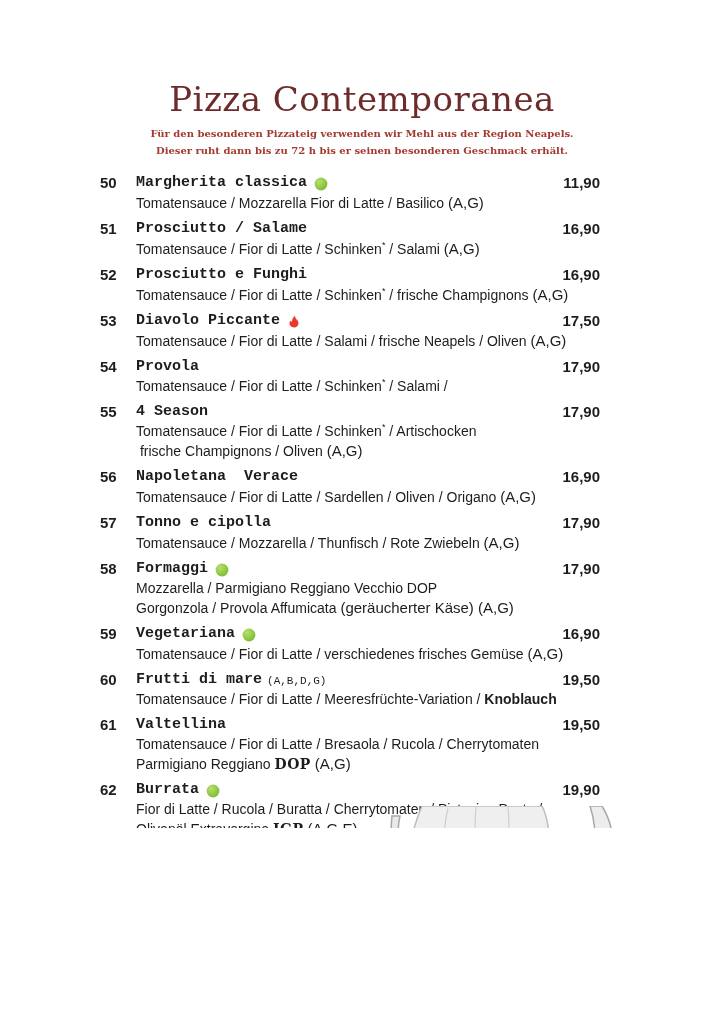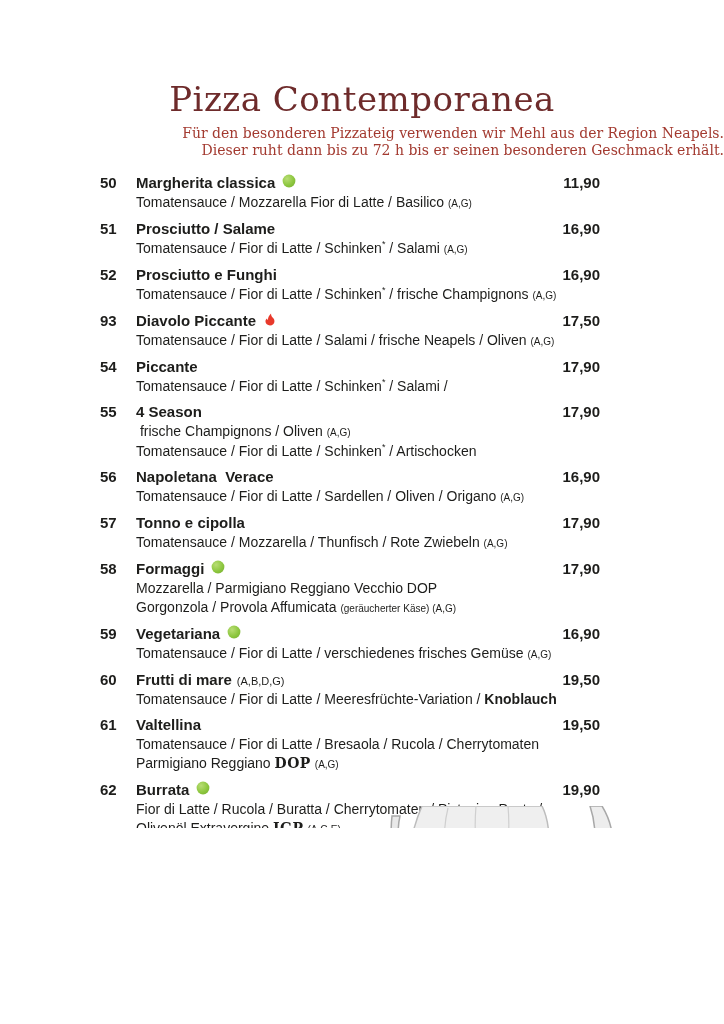--- a/index.html
+++ b/index.html
@@ -6,36 +6,36 @@
   .page{
     position:relative;width:724px;height:828px;margin:0 auto;background:#ffffff;
     overflow:hidden;font-family:"Liberation Sans",sans-serif;color:#1d1d1b;
   }
   .title{
     margin-top:0;padding-top:80px;text-align:center;
     font-family:"DejaVu Serif",serif;font-weight:500;font-size:34px;line-height:38px;
     color:#6e2b2b;letter-spacing:.5px;
   }
   .subtitle{
-    margin-top:7px;text-align:right;
-    font-family:"DejaVu Serif",serif;font-weight:400;font-size:14px;line-height:17px;
+    margin-top:7px;text-align:center;
+    font-family:"DejaVu Serif",serif;font-weight:700;font-size:10px;line-height:17px;
     color:#a33a30;
   }
   .menu{margin:14px 0 0 100px;width:500px;}
   .menu-item{margin-bottom:6px;}
   .head-row{display:flex;align-items:flex-start;line-height:20px;}
   .num{flex:0 0 36px;font-weight:700;font-size:15px;}
-  .nm-line{display:flex;align-items:flex-start;}
+  .nm-line{display:flex;align-items:center;font-family:Liberation Mono, monospace;}
   .nm{font-weight:700;font-size:15px;white-space:pre-wrap;}
   .nm-note{font-size:11px;font-weight:400;margin-left:5px;position:relative;top:1px;}
   .badge{display:inline-block;margin-left:7px;position:relative;top:1px;line-height:0;}
   .price{margin-left:auto;font-weight:700;font-size:15px;}
   .desc{margin-left:36px;font-size:14px;line-height:19px;}
   .desc-line{white-space:pre-wrap;}
-  .seg-sm{font-size:10px;}
+  .seg-sm{font-size:15px;}
   .seg-b{font-weight:700;}
   .seg-scr{font-family:"DejaVu Serif",serif;font-weight:700;letter-spacing:.5px;text-align:right;}
   .seg-sup{vertical-align:super;font-size:9px;line-height:0;}
   .legend{margin:20px 0 8px 110px;}
   .legend-row{display:flex;align-items:center;margin-bottom:15px;}
   .lg-icon{display:inline-block;width:15px;line-height:0;}
   .lg-label{
     margin-left:13px;font-family:"DejaVu Serif",serif;font-weight:700;
     font-size:15px;color:#241812;
   }
@@ -102,58 +102,58 @@
       </span>
       <span class="price">16,90</span>
     </div>
     <div class="desc">
           <div class="desc-line"><span>Tomatensauce / Fior di Latte / Schinken</span><span class="seg-sup">*</span><span> / frische Champignons </span><span class="seg-sm">(A,G)</span></div>
         </div>
   </div>
 
   <div class="menu-item">
     <div class="head-row">
-      <span class="num">93</span>
+      <span class="num">53</span>
       <span class="nm-line">
         <span class="nm">Diavolo Piccante</span>
       <span class="badge"><svg width="14" height="16" viewBox="0 0 16 16">
                 <path fill="#e8392b" d="M4.6 6.2c.1.8.5 1.5 1.1 1.9C5.5 5.2 7 2.9 9.2.7c-.2 2.3.9 3.6 2.1 4.8 1.1 1.1 1.8 2.4 1.8 3.9 0 2.8-2.2 4.9-5.1 4.9S2.8 12.2 2.8 9.5c0-1.3.7-2.5 1.8-3.3z"></path>
               </svg></span>
           </span>
       <span class="price">17,50</span>
     </div>
     <div class="desc">
           <div class="desc-line"><span>Tomatensauce / Fior di Latte / Salami / frische Neapels / Oliven </span><span class="seg-sm">(A,G)</span></div>
         </div>
   </div>
 
   <div class="menu-item">
     <div class="head-row">
       <span class="num">54</span>
       <span class="nm-line">
-        <span class="nm">Piccante</span>
+        <span class="nm">Provola</span>
       </span>
       <span class="price">17,90</span>
     </div>
     <div class="desc">
           <div class="desc-line"><span>Tomatensauce / Fior di Latte / Schinken</span><span class="seg-sup">*</span><span> / Salami /</span></div>
         </div>
   </div>
 
   <div class="menu-item">
     <div class="head-row">
       <span class="num">55</span>
       <span class="nm-line">
         <span class="nm">4 Season</span>
       </span>
       <span class="price">17,90</span>
     </div>
     <div class="desc">
+          <div class="desc-line"><span>Tomatensauce / Fior di Latte / Schinken</span><span class="seg-sup">*</span><span> / Artischocken</span></div>
           <div class="desc-line"><span> frische Champignons / Oliven </span><span class="seg-sm">(A,G)</span></div>
-          <div class="desc-line"><span>Tomatensauce / Fior di Latte / Schinken</span><span class="seg-sup">*</span><span> / Artischocken</span></div>
         </div>
   </div>
 
   <div class="menu-item">
     <div class="head-row">
       <span class="num">56</span>
       <span class="nm-line">
         <span class="nm">Napoletana  Verace</span>
       </span>
       <span class="price">16,90</span>

